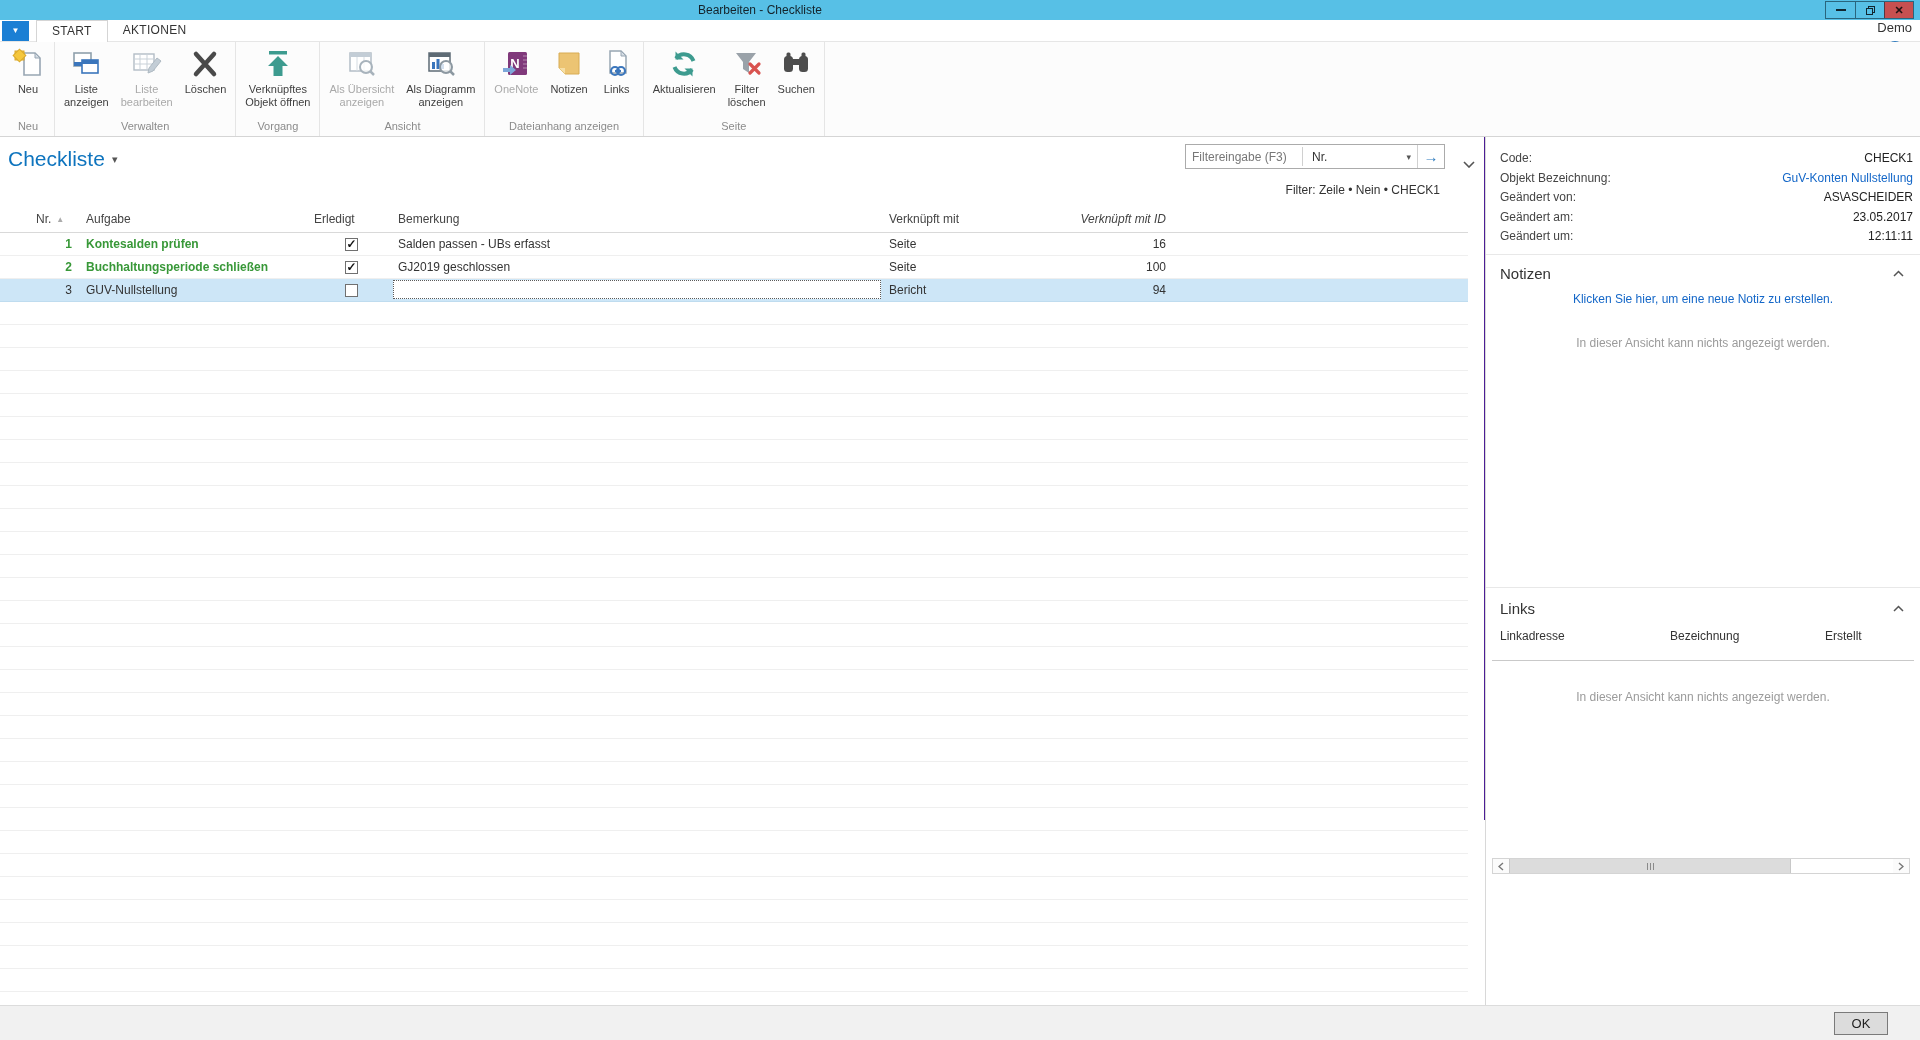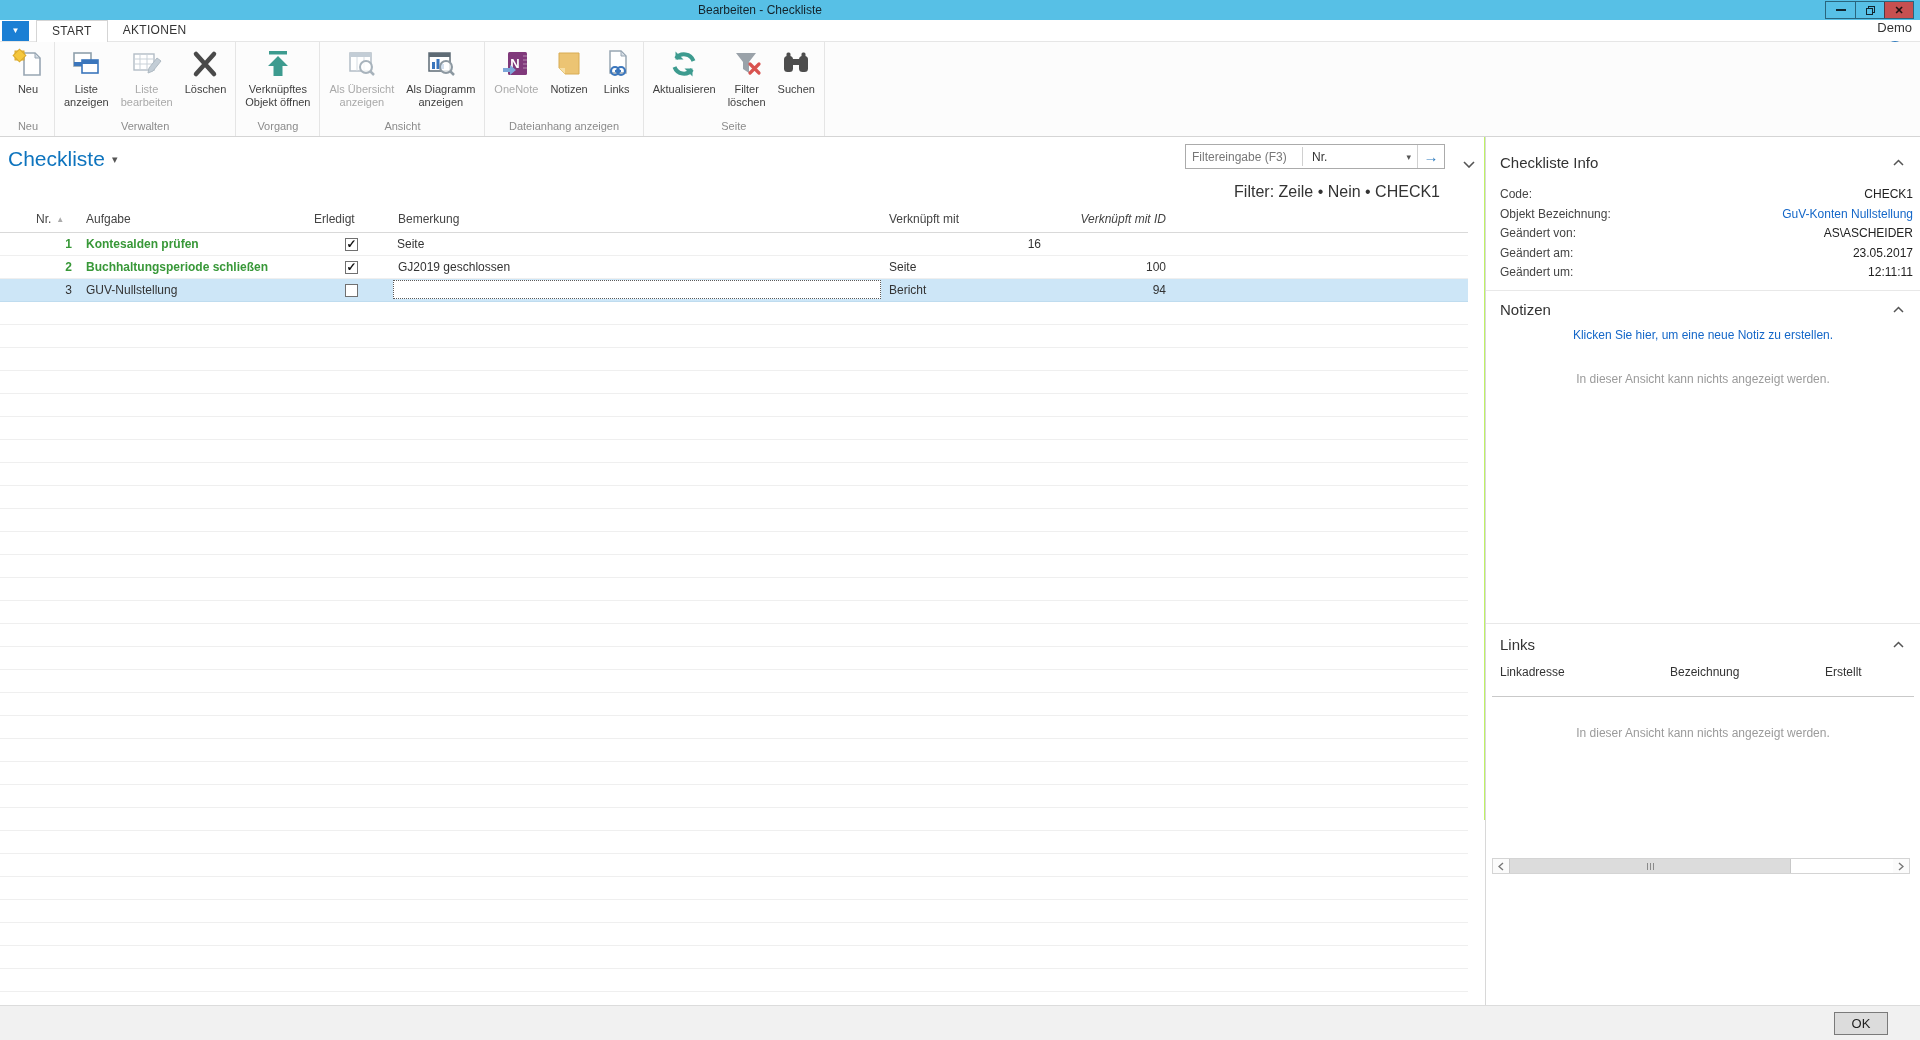--- a/index.html
+++ b/index.html
@@ -1,18 +1,18 @@
 <!DOCTYPE html>
 <html><head>
 <meta charset="utf-8">
 <style>
   * { margin:0; padding:0; box-sizing:border-box; }
   html,body { width:1920px; height:1040px; overflow:hidden;
     font-family:"Liberation Sans", sans-serif; background:#fff; }
-  .stage { position:relative; width:1920px; height:820px; background:#bef264; }
+  .stage { position:relative; width:1920px; height:820px; background:#4c1d95; }
 
   
   .titlebar { position:absolute; top:0; left:0; right:0; height:20px; background:#57C0E6; }
   .titlebar .title { position:absolute; left:0; right:400px; top:0; height:20px;
     text-align:center; font-size:12px; line-height:20px; color:#14232b; }
   .win-controls { position:absolute; right:6px; top:1px; display:flex; border:1px solid rgba(10,40,55,.6); height:18px; }
   .win-btn { width:29px; height:16px; display:flex; align-items:center; justify-content:center; }
   .win-btn + .win-btn { border-left:1px solid rgba(10,40,55,.6); }
   .win-btn.close { background:#C75050; }
   .min-glyph { width:10px; height:2px; background:#12262f; }
@@ -48,21 +48,21 @@
   .filterbox { position:absolute; right:39px; top:7px; width:260px; height:25px;
     border:1px solid #ABABAB; background:#fff; display:flex; align-items:center; }
   .filterbox input { border:none; outline:none; width:116px; font-size:12px; padding:0 6px; color:#444; background:transparent; }
   .filterbox input::placeholder { color:#777; }
   .fsep { width:1px; height:19px; background:#D0D0D0; }
   .ffield { flex:1; font-size:12px; color:#333; padding:0 6px 0 9px; display:flex; align-items:center; justify-content:space-between; }
   .ffield .caret { font-size:9px; color:#555; }
   .fgo { width:27px; height:100%; border-left:1px solid #D0D0D0; display:flex; align-items:center; justify-content:center;
     color:#2E7BBE; font-size:15px; font-weight:bold; }
   .filter-expander { position:absolute; right:9px; top:17px; }
-  .filter-status { position:absolute; right:44px; top:46px; font-size:16px; color:#333;padding-left:36px; }
+  .filter-status { position:absolute; right:44px; top:46px; font-size:12px; color:#333;padding-left:36px; }
 
   .grid { position:absolute; top:68px; left:0; right:16px; }
   .grid-header, .grid-row { display:grid; grid-template-columns:80px 230px 82px 492px 161px 125px 1fr; }
   .grid-header { height:28px; border-bottom:1px solid #D9D9D9; font-size:12px; color:#444; align-items:center; }
   .gh-nr { padding-left:36px; white-space:nowrap; }
   .gh-nr .sort { font-size:8px; color:#ABABAB; margin-left:5px; vertical-align:1px; }
   .gh-aufgabe { padding-left:6px; } .gh-erledigt { padding-left:4px; }
   .gh-bemerkung { padding-left:6px; } .gh-vmit { padding-left:5px; }
   .gh-vid { text-align:right; padding-right:4px;font-style:italic; }
   .grid-row { height:23px; line-height:22px; font-size:12px; color:#333; border-bottom:1px solid #EFEFEF; }
@@ -340,20 +340,21 @@
         <div class="gh-vid">Verknüpft mit ID</div>
         <div></div>
       </div>
 
       <div class="grid-row done">
         <div class="cell-nr">1</div>
         <div class="cell-aufgabe">Kontesalden prüfen</div>
         <div class="cell-erledigt">
             <span class="checkbox checked"></span>
           </div>
+        <div class="cell-bemerkung">Salden passen - UBs erfasst</div>
         <div class="cell-vmit">Seite</div>
         <div class="cell-vid">16</div>
         <div></div>
       </div>
 
       <div class="grid-row done">
         <div class="cell-nr">2</div>
         <div class="cell-aufgabe">Buchhaltungsperiode schließen</div>
         <div class="cell-erledigt">
             <span class="checkbox checked"></span>
@@ -376,26 +377,20 @@
         <div class="cell-vmit">Bericht</div>
         <div class="cell-vid">94</div>
         <div></div>
       </div>
 
       <div class="grid-filler"></div>
     </div>
   </div>
 
   <div class="factbox">
-    <div class="fb-head" style="margin-top:14px;">
-      <span>Checkliste Info</span>
-      <svg width="11" height="7">
-          <polyline points="1,6 5.5,1.5 10,6" stroke="#555" fill="none" stroke-width="1.5"></polyline>
-        </svg>
-    </div>
     <div class="fb-fields">
       <div class="fb-field">
           <span class="fb-label">Code:</span>
           <span class="fb-value">CHECK1</span>
         </div>
       <div class="fb-field">
           <span class="fb-label">Objekt Bezeichnung:</span>
           <span class="fb-value link">GuV-Konten Nullstellung</span>
         </div>
       <div class="fb-field">

